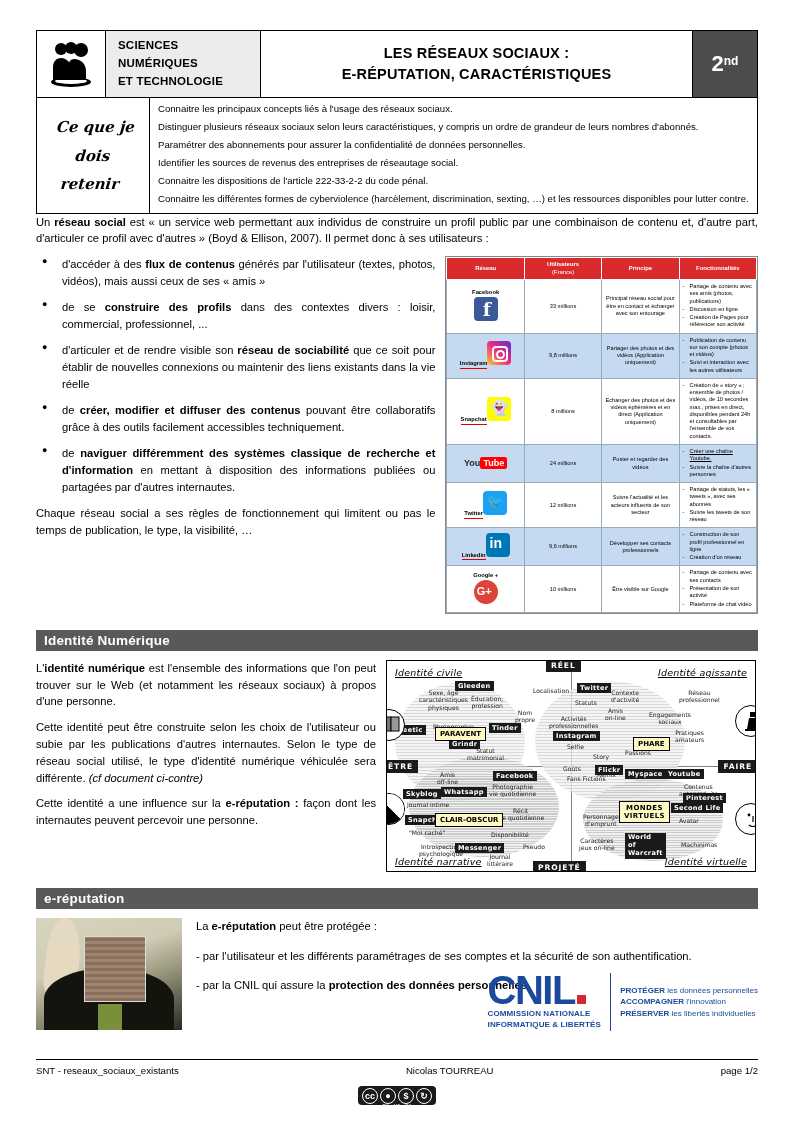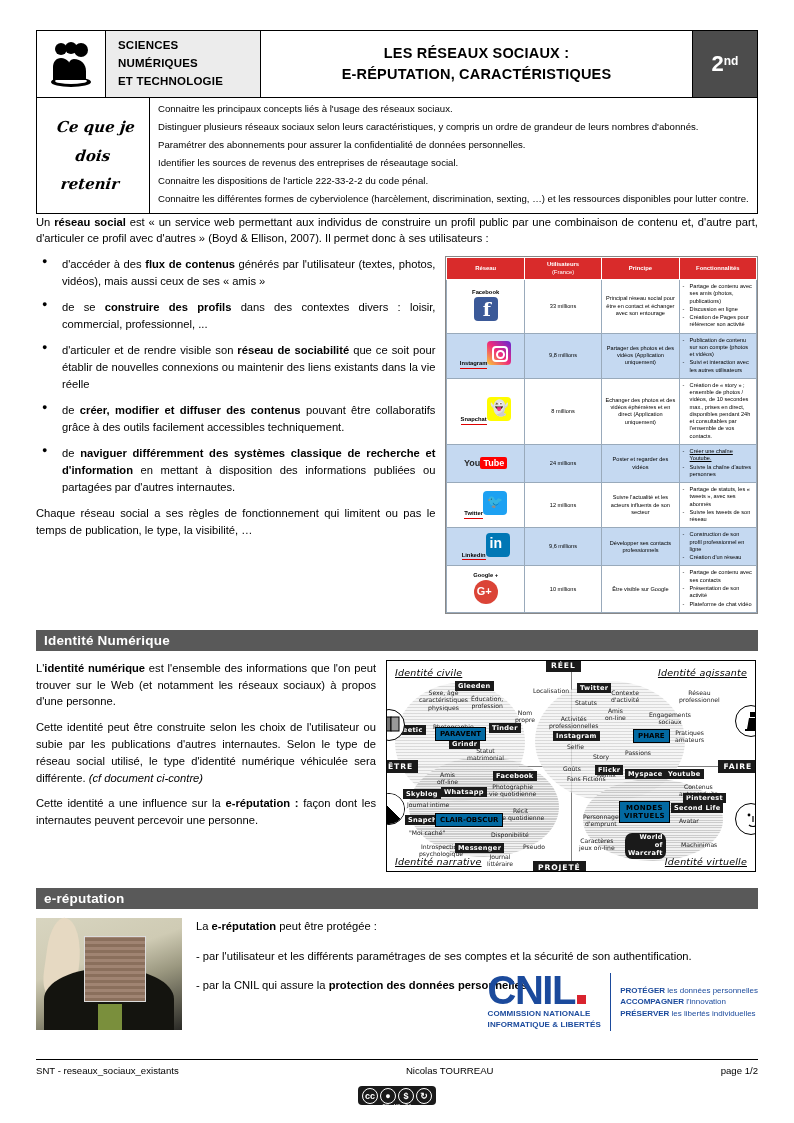--- a/index.html
+++ b/index.html
@@ -79,21 +79,21 @@
   .ul-b { text-decoration:underline; }
 
   
   .cardon { width:370px; height:212px; position:relative; border:1.4px solid #000; box-sizing:border-box; background:#fff; overflow:hidden; font-family:"DejaVu Sans", sans-serif; }
   .cd-quad-label { position:absolute; font-size:9.5px; font-style:italic; text-decoration:underline; letter-spacing:.2px; }
   .cd-axis-v { position:absolute; left:50%; top:0; bottom:0; width:1.3px; background:#808080; }
   .cd-axis-h { position:absolute; top:50%; left:0; right:0; height:1.3px; background:#808080; }
   .cd-tag { position:absolute; background:#1a1a1a; color:#fff; font-size:6.6px; font-weight:bold; padding:1.3px 3px; letter-spacing:.3px; white-space:nowrap; }
   .cd-tag.lg { font-size:7.6px; padding:2px 5px; letter-spacing:.9px; }
   .cd-word { position:absolute; font-size:6.1px; color:#1a1a1a; text-align:center; line-height:1.25; white-space:nowrap; }
-  .cd-box { position:absolute; background:#0369a1; border:1.1px solid #000; font-size:7px; font-weight:bold; padding:2px 4px; text-align:center; line-height:1.15; white-space:nowrap; }
+  .cd-box { position:absolute; background:#fef9c3; border:1.1px solid #000; font-size:7px; font-weight:bold; padding:2px 4px; text-align:center; line-height:1.15; white-space:nowrap; }
   .cd-blob { position:absolute; border-radius:50%; background:repeating-linear-gradient(0deg,#cfcfcf 0 1px,#f2f2f2 1px 3px); opacity:.78; }
   .cd-blob.d2 { background:repeating-linear-gradient(0deg,#bdbdbd 0 1px,#ededed 1px 2.5px); }
   .cd-circ { position:absolute; border:1.2px solid #000; border-radius:50%; background:#fff; }
   .src { font-size:9.3px; font-style:italic; text-align:right; width:370px; margin-top:4px; }
 
   
   .erep { display:flex; gap:14px; align-items:flex-start; }
   .photo { width:146px; height:112px; background:linear-gradient(160deg,#d8d5c0 0%,#cfcbb4 38%,#9b9880 60%,#2a2a26 100%); position:relative; flex:none; }
   .photo .arm { position:absolute; left:10px; top:0; width:34px; height:80px; background:#e6d9c2; border-radius:40% 60% 20% 30%; transform:rotate(8deg); }
   .photo .body { position:absolute; left:8px; bottom:0; width:130px; height:62px; background:#14140f; border-radius:50% 50% 0 0; }
@@ -325,21 +325,21 @@
         <div class="cd-word" style="left:262px;top:50px;">Engagements<br>sociaux</div>
         <div class="cd-word" style="left:180px;top:82px;">Selfie</div>
         <div class="cd-word" style="left:206px;top:92px;">Story</div>
         <div class="cd-word" style="left:238px;top:88px;">Passions</div>
         <div class="cd-word" style="left:288px;top:68px;">Pratiques<br>amateurs</div>
         <div class="cd-word" style="left:176px;top:104px;">Goûts</div>
         <div class="cd-tag" style="left:190px;top:22px;">Twitter</div>
         <div class="cd-tag" style="left:166px;top:70px;">Instagram</div>
         <div class="cd-tag" style="left:208px;top:104px;">Flickr</div>
         <div class="cd-tag" style="left:296px;top:84px;margin-top:48px;">Pinterest</div>
-        <div class="cd-box" style="left:246px;top:68px;">PHARE</div>
+        <div class="cd-box" style="left:246px;top:76px;">PHARE</div>
 
         <div class="cd-word" style="left:50px;top:110px;">Amis<br>off-line</div>
         <div class="cd-word" style="left:102px;top:122px;">Photographie<br>vie quotidienne</div>
         <div class="cd-word" style="left:110px;top:146px;">Récit<br>vie quotidienne</div>
         <div class="cd-word" style="left:20px;top:140px;">Journal intime</div>
         <div class="cd-word" style="left:22px;top:168px;">"Moi caché"</div>
         <div class="cd-word" style="left:104px;top:170px;">Disponibilité</div>
         <div class="cd-word" style="left:32px;top:182px;">Introspection<br>psychologique</div>
         <div class="cd-word" style="left:136px;top:182px;">Pseudo</div>
         <div class="cd-word" style="left:100px;top:192px;">Journal<br>littéraire</div>
@@ -353,21 +353,21 @@
         <div class="cd-word" style="left:180px;top:114px;">Fans Fictions</div>
         <div class="cd-word" style="left:210px;top:110px;">Remix</div>
         <div class="cd-word" style="left:292px;top:122px;">Contenus<br>autoproduits</div>
         <div class="cd-word" style="left:196px;top:152px;">Personnage<br>d'emprunt</div>
         <div class="cd-word" style="left:292px;top:156px;">Avatar</div>
         <div class="cd-word" style="left:192px;top:176px;">Caractères<br>jeux on-line</div>
         <div class="cd-word" style="left:294px;top:180px;">Machinimas</div>
         <div class="cd-tag" style="left:238px;top:108px;">Myspace</div>
         <div class="cd-tag" style="left:278px;top:108px;">Youtube</div>
         <div class="cd-tag" style="left:284px;top:142px;">Second Life</div>
-        <div class="cd-tag" style="left:238px;top:172px;text-align:right;line-height:1.2;border-radius:7px;">World<br>of<br>Warcraft</div>
+        <div class="cd-tag" style="left:238px;top:172px;text-align:left;line-height:1.2;">World<br>of<br>Warcraft</div>
         <div class="cd-box" style="left:232px;top:140px;letter-spacing:.4px;">MONDES<br>VIRTUELS</div>
 
         <div class="cd-circ" style="left:-14px;top:48px;width:30px;height:30px;">
           <svg width="20" height="18" viewBox="0 0 20 18" style="position:absolute;left:8px;top:6px;">
             <rect x="1" y="1" width="8" height="14" fill="#777" stroke="#000"></rect>
               <rect x="9" y="1" width="8" height="14" fill="#999" stroke="#000"></rect>
           </svg>
         </div>
         <div class="cd-circ" style="left:-14px;top:132px;width:30px;height:30px;overflow:hidden;">
           <div style="position:absolute;left:0;top:0;width:100%;height:100%;background:linear-gradient(45deg,#000 0 52%,#fff 52% 100%);"></div>

